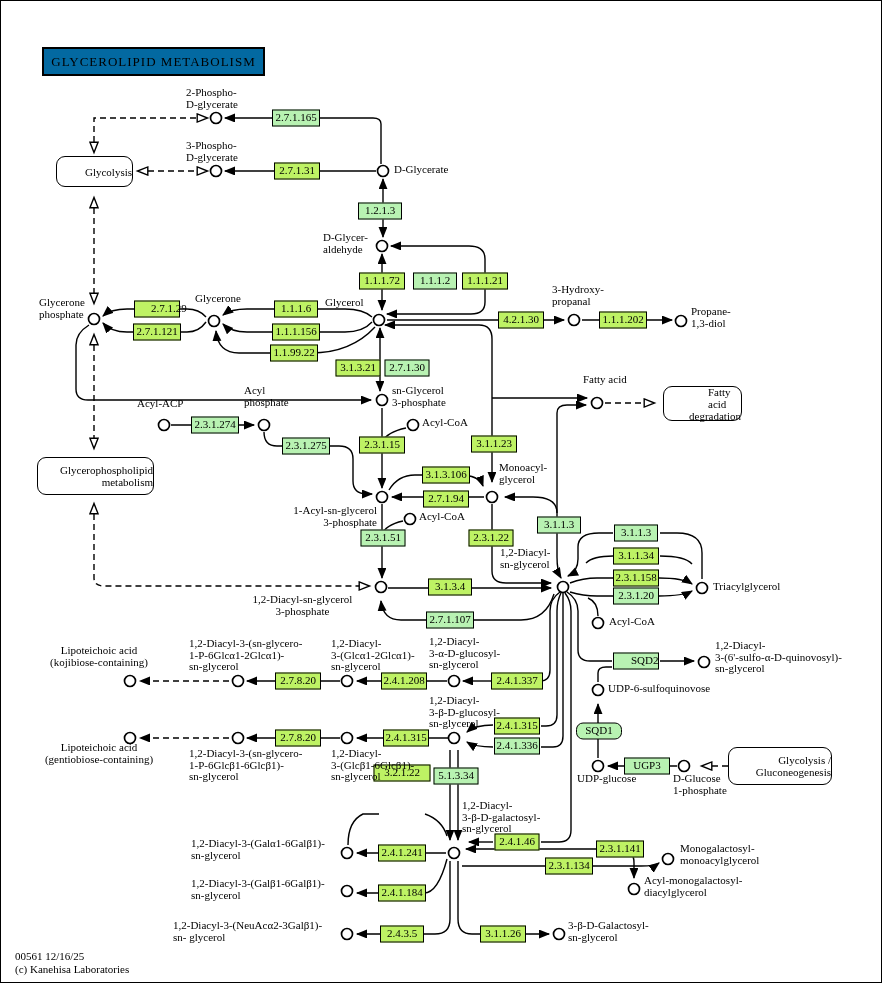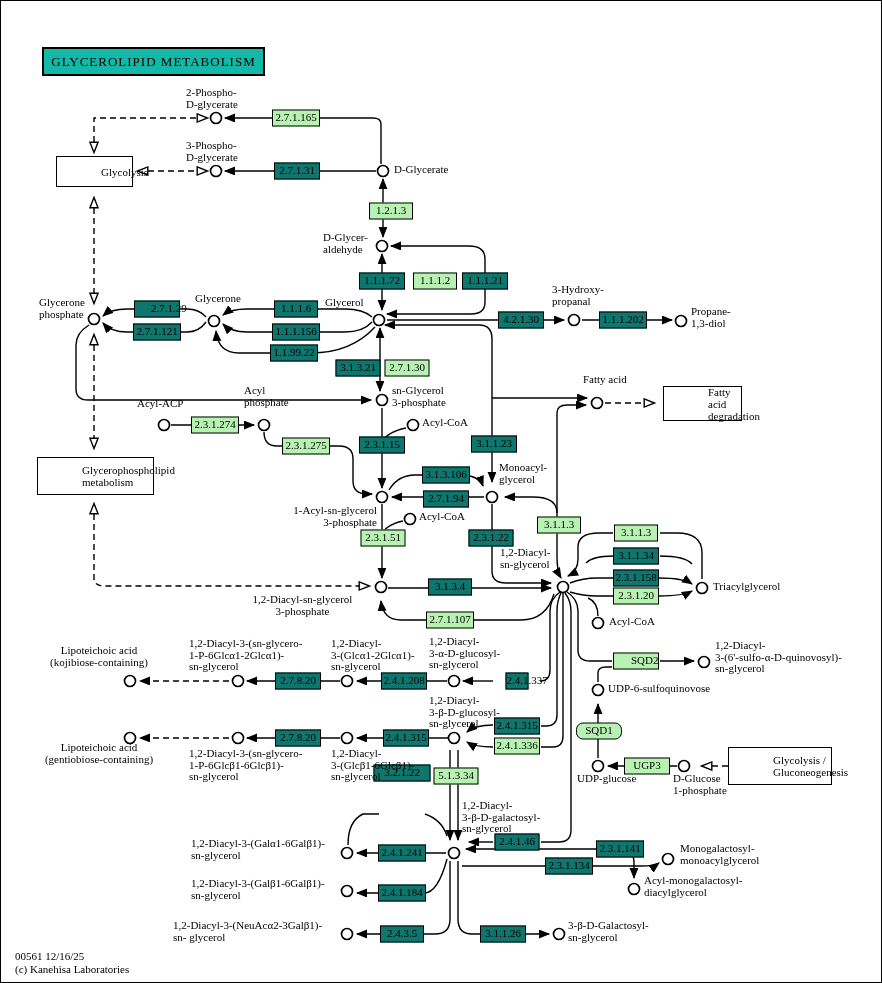--- a/index.html
+++ b/index.html
@@ -1,27 +1,27 @@
 <!DOCTYPE html>
 <html style="--hl: #b8f2b2;"><head>
 <meta charset="utf-8">
 <style>
   html,body{margin:0;padding:0;background:#fff;}
   #stage{position:relative;width:882px;height:983px;background:#fff;border:1px solid #000;box-sizing:border-box;
          font-family:"Liberation Serif","DejaVu Serif",serif;color:#000;overflow:hidden;}
   #edges{position:absolute;left:0;top:0;z-index:1;}
   .titlebox{position:absolute;left:41px;top:46px;width:219px;height:25px;border:2px solid #000;z-index:3;
-            display:flex;align-items:center;justify-content:center;font-size:13px;letter-spacing:1px;background:#14b8a6;}
-  .enz{position:absolute;z-index:2;height:17px;border:1.6px solid #000;background:#0f766e;box-sizing:border-box;
+            display:flex;align-items:center;justify-content:center;font-size:13px;letter-spacing:1px;background:#0369a1;}
+  .enz{position:absolute;z-index:2;height:17px;border:1.6px solid #000;background:#bef264;box-sizing:border-box;
        font-size:11px;line-height:13px;text-align:center;white-space:nowrap;transform:translate(-50%,-50%);}
   .enz.green{background:var(--hl,#b8f2b2);}
   .lbl{position:absolute;z-index:2;font-size:11px;line-height:11.5px;white-space:nowrap;}
   .lbl span{display:block;}
-  .plink{position:absolute;z-index:2;border:1.5px solid #000;border-radius:0;background:#fff;box-sizing:border-box;
-         display:flex;flex-direction:column;align-items:flex-start;justify-content:center;font-size:11px;line-height:12px;padding-left:44px;}
+  .plink{position:absolute;z-index:2;border:1.5px solid #000;border-radius:9px;background:#fff;box-sizing:border-box;
+         display:flex;flex-direction:column;align-items:flex-end;justify-content:center;font-size:11px;line-height:12px;padding-left:44px;}
   .footer{position:absolute;left:14px;top:949px;z-index:2;font-size:11px;line-height:12.5px;}
 </style>
 </head>
 <body>
 
 <div id="stage">
   <svg id="edges" width="882" height="983">
     <defs>
       <marker id="ma" markerWidth="9" markerHeight="8" refX="7.2" refY="3.2" orient="auto-start-reverse">
         <path d="M0,0 L8,3.2 L0,6.4 Z" fill="#000"></path>
@@ -147,21 +147,21 @@
         <circle cx="633" cy="888" r="5.5" fill="#fff" stroke="#000" stroke-width="1.7"></circle>
         <circle cx="558" cy="933" r="5.5" fill="#fff" stroke="#000" stroke-width="1.7"></circle>
       </g>
   </svg>
 
   <div class="titlebox">GLYCEROLIPID METABOLISM</div>
 
   <div id="overlay">
       <div class="enz green" style="left: 295px; top: 117px; width: 48px;">2.7.1.165</div>
       <div class="enz" style="left: 296px; top: 170px; width: 46px;">2.7.1.31</div>
-      <div class="enz green" style="left: 379px; top: 210px; width: 44px; margin-left: 11px;">1.2.1.3</div>
+      <div class="enz green" style="left: 379px; top: 210px; width: 44px;">1.2.1.3</div>
       <div class="enz" style="left: 381px; top: 280px; width: 46px;">1.1.1.72</div>
       <div class="enz green" style="left: 434px; top: 280px; width: 44px;">1.1.1.2</div>
       <div class="enz" style="left: 484px; top: 280px; width: 46px;">1.1.1.21</div>
       <div class="enz" style="left: 156px; top: 308px; width: 46px; padding-left: 16px;">2.7.1.29</div>
       <div class="enz" style="left: 156px; top: 331px; width: 48px;">2.7.1.121</div>
       <div class="enz" style="left: 295px; top: 308px; width: 44px;">1.1.1.6</div>
       <div class="enz" style="left: 295px; top: 331px; width: 48px;">1.1.1.156</div>
       <div class="enz" style="left: 293px; top: 352px; width: 48px;">1.1.99.22</div>
       <div class="enz" style="left: 520px; top: 319px; width: 46px;">4.2.1.30</div>
       <div class="enz" style="left: 622px; top: 319px; width: 48px;">1.1.1.202</div>
@@ -180,21 +180,21 @@
       <div class="enz" style="left: 635px; top: 555px; width: 46px;">3.1.1.34</div>
       <div class="enz" style="left: 635px; top: 577px; width: 46px;">2.3.1.158</div>
       <div class="enz green" style="left: 635px; top: 595px; width: 46px;">2.3.1.20</div>
       <div class="enz" style="left: 449px; top: 586px; width: 44px;">3.1.3.4</div>
       <div class="enz green" style="left: 449px; top: 619px; width: 48px;">2.7.1.107</div>
       <div class="enz green" style="left: 635px; top: 660px; width: 46px; padding-left: 17px;">SQD2</div>
       <div class="enz green" style="left: 598px; top: 730px; width: 46px; border-radius: 7px;">SQD1</div>
       <div class="enz green" style="left: 646px; top: 765px; width: 46px;">UGP3</div>
       <div class="enz" style="left: 297px; top: 680px; width: 46px;">2.7.8.20</div>
       <div class="enz" style="left: 403px; top: 680px; width: 46px;">2.4.1.208</div>
-      <div class="enz" style="left: 516px; top: 680px; width: 23px;">2.4.1.337</div>
+      <div class="enz" style="left: 516px; top: 680px; width: 52px;">2.4.1.337</div>
       <div class="enz" style="left: 297px; top: 737px; width: 46px;">2.7.8.20</div>
       <div class="enz" style="left: 405px; top: 737px; width: 46px;">2.4.1.315</div>
       <div class="enz" style="left: 516px; top: 725px; width: 46px;">2.4.1.315</div>
       <div class="enz green" style="left: 516px; top: 745px; width: 46px;">2.4.1.336</div>
       <div class="enz green" style="left: 455px; top: 775px; width: 45px;">5.1.3.34</div>
       <div class="enz" style="left: 401px; top: 772px; width: 57px;">3.2.1.22</div>
       <div class="enz" style="left: 401px; top: 852px; width: 48px;">2.4.1.241</div>
       <div class="enz" style="left: 516px; top: 841px; width: 45px;">2.4.1.46</div>
       <div class="enz" style="left: 619px; top: 848px; width: 48px;">2.3.1.141</div>
       <div class="enz" style="left: 568px; top: 865px; width: 48px;">2.3.1.134</div>

